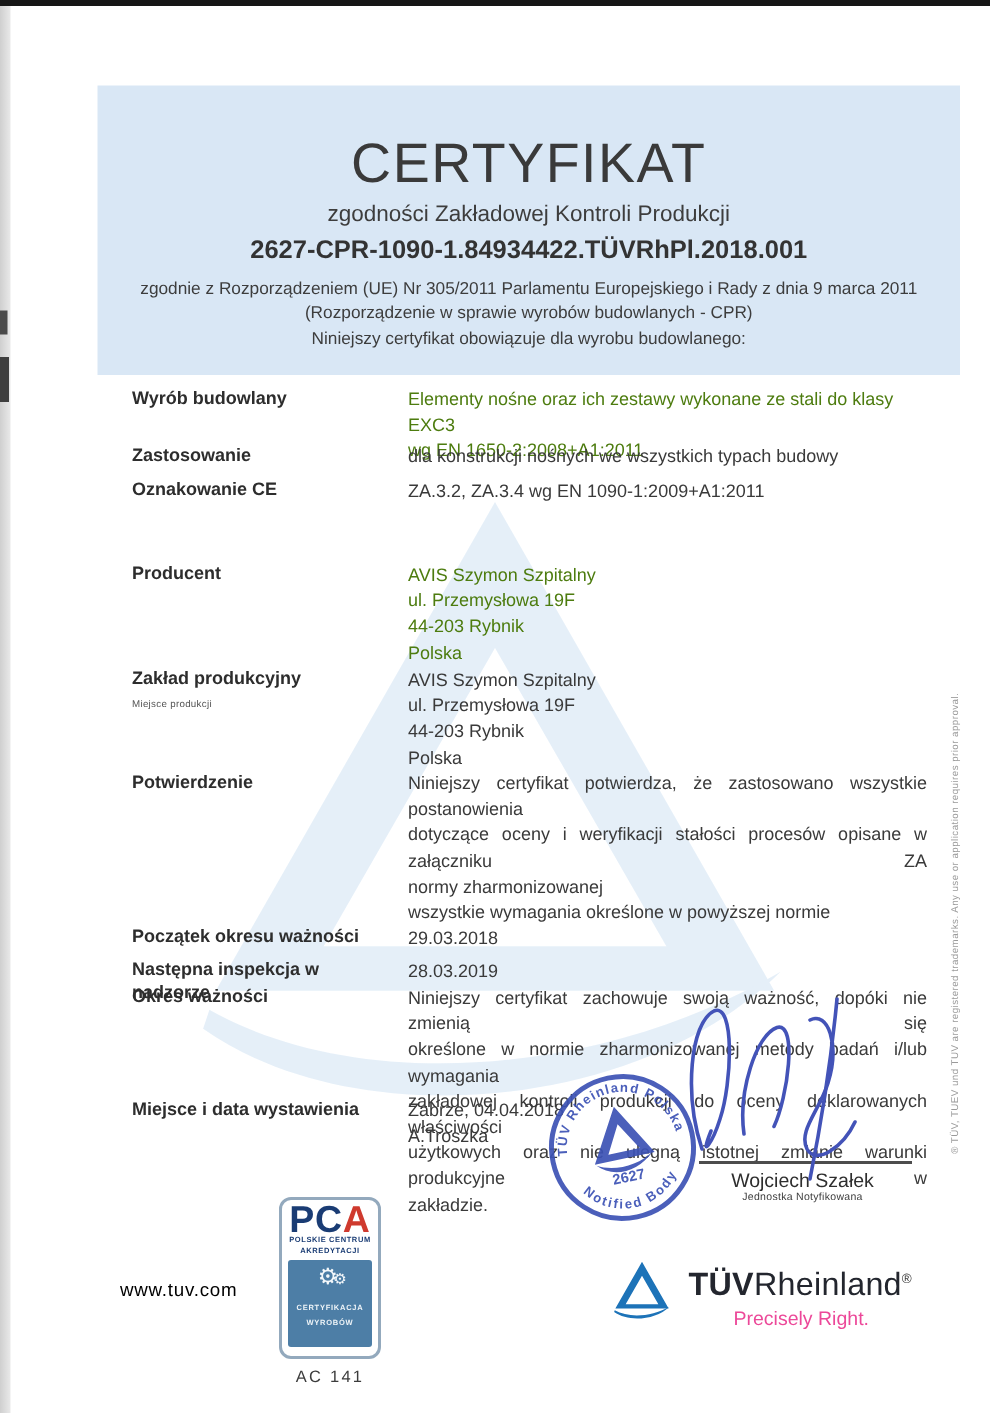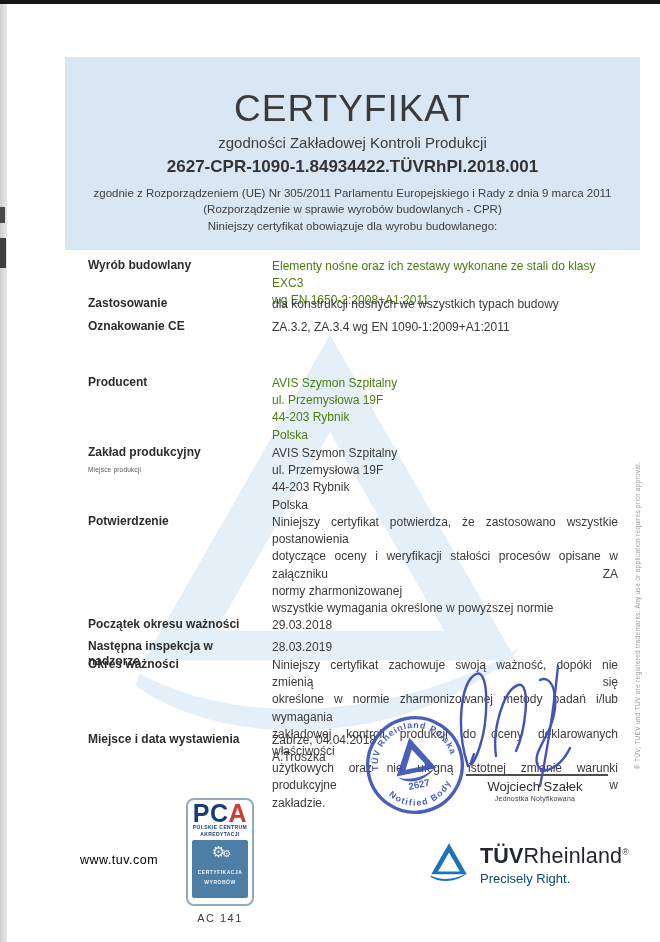--- a/index.html
+++ b/index.html
@@ -43,26 +43,26 @@
   .website{position:absolute;left:80px;top:853px;font-size:12.5px;color:#000000;letter-spacing:.5px;z-index:2;}
   .pca-card{position:absolute;left:186px;top:798px;width:68px;height:108px;background:#fff;border:2px solid #93a9bd;border-radius:8px;z-index:2;text-align:center;box-sizing:border-box;padding-top:2px;}
   .pca-acr{font-size:25px;font-weight:bold;color:#1a3c74;letter-spacing:.5px;line-height:22px;}
   .pca-acr .red{color:#cf3a2e;}
   .pca-org{font-size:5px;font-weight:bold;color:#1a3c74;letter-spacing:.4px;line-height:6.5px;text-transform:uppercase;}
   .pca-box{margin:3px auto 0;width:56px;height:58px;background:#4d7ea6;border-radius:2px;color:#eef4f8;}
   .pca-gears{font-size:15px;line-height:24px;color:#f3f7fa;letter-spacing:-3px;}
   .pca-gears .small{font-size:10px;}
   .pca-boxtxt{font-size:5px;font-weight:bold;letter-spacing:.5px;line-height:7px;margin-top:3px;}
   .pca-code{position:absolute;left:186px;top:912px;width:68px;text-align:center;font-size:11px;color:#3c3c3c;letter-spacing:1.5px;z-index:2;}
-  .tuv-logo{position:absolute;left:428px;top:840px;display:flex;gap:10px;align-items:center;z-index:2;}
+  .tuv-logo{position:absolute;left:407px;top:840px;display:flex;gap:10px;align-items:flex-start;z-index:2;}
   .tuv-tri{width:42px;height:42px;}
   .tuv-brand{font-size:21.5px;color:#23262e;letter-spacing:.2px;line-height:24px;}
   .tuv-brand b{font-weight:bold;}
   .tuv-brand sup{font-size:9px;color:#3a3a3a;}
-  .tuv-tagline{font-size:13px;color:#0c4a6e;margin-top:3px;}
+  .tuv-tagline{font-size:13px;color:#ec4899;margin-top:3px;margin-left:30px;}
   
   .side-note{position:absolute;left:462px;top:612px;width:350px;text-align:center;font-size:6.5px;color:#9a9a9a;letter-spacing:.3px;transform:rotate(-90deg);z-index:1;white-space:nowrap;}
 </style>
 </head>
 <body>
 
 <div class="page">
 
   <div class="scan-top"></div>
   <div class="scan-left"></div>

